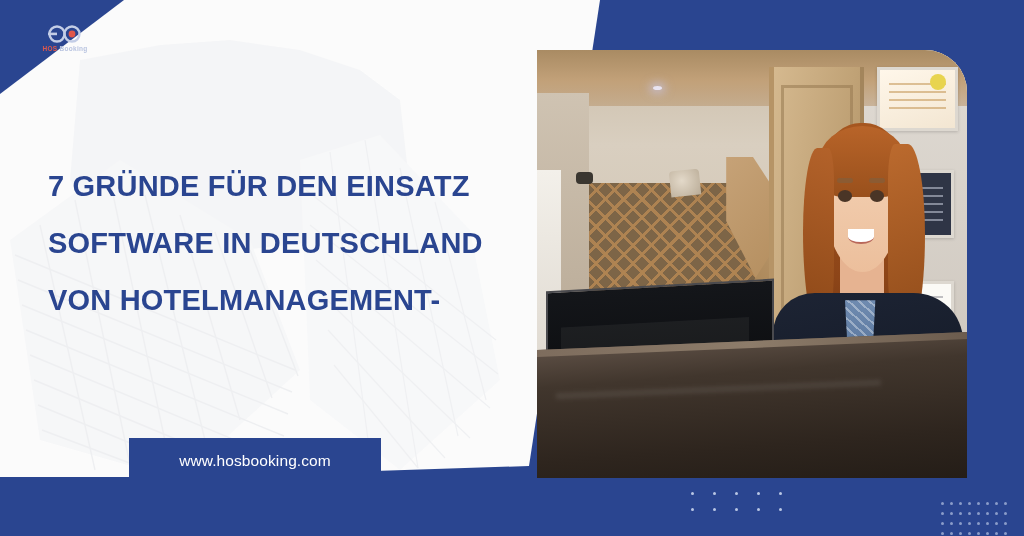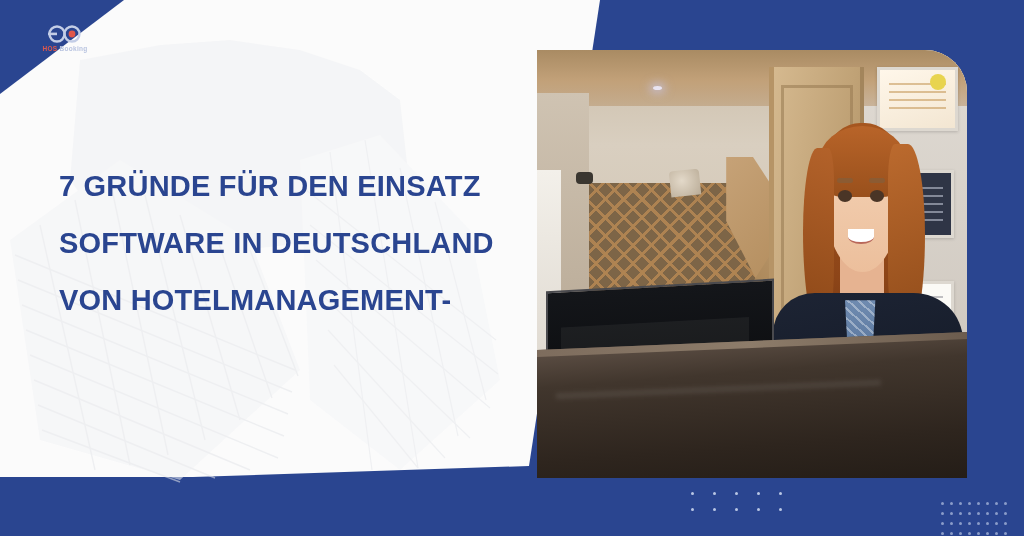--- a/index.html
+++ b/index.html
@@ -74,21 +74,21 @@
     letter-spacing: 0.3px;
     white-space: nowrap;
     color: #c9d2e8;
   }
   .logo-text .hos { color: #e0574a; }
   .logo-text .bk  { color: #b9c4e0; }
 
   
   .headline {
     position: absolute;
-    left: 59px;
+    left: 48px;
     top: 158px;
     width: 470px;
     z-index: 6;
     color: #2a4590;
     font-size: 29px;
     font-weight: bold;
     line-height: 57px;
     letter-spacing: 0.2px;
     text-transform: uppercase;
   }
@@ -441,20 +441,21 @@
       <span class="hos">HOS</span><span>&nbsp;</span><span class="bk">Booking</span>
     </div>
   </div>
 
   <h1 class="headline">
     <span class="line">7 GRÜNDE FÜR DEN EINSATZ</span>
     <span class="line">SOFTWARE IN DEUTSCHLAND</span>
     <span class="line">VON HOTELMANAGEMENT-</span>
   </h1>
 
+  <div class="url-button">www.hosbooking.com</div>
 
   <div class="photo">
     <div class="photo-inner">
       <div class="ph-wall"></div>
       <div class="ph-rwall"></div>
       <div class="ph-ceiling"></div>
       <div class="ph-ceil-light"></div>
       <div class="ph-leftcol"></div>
       <div class="ph-window"></div>
 

